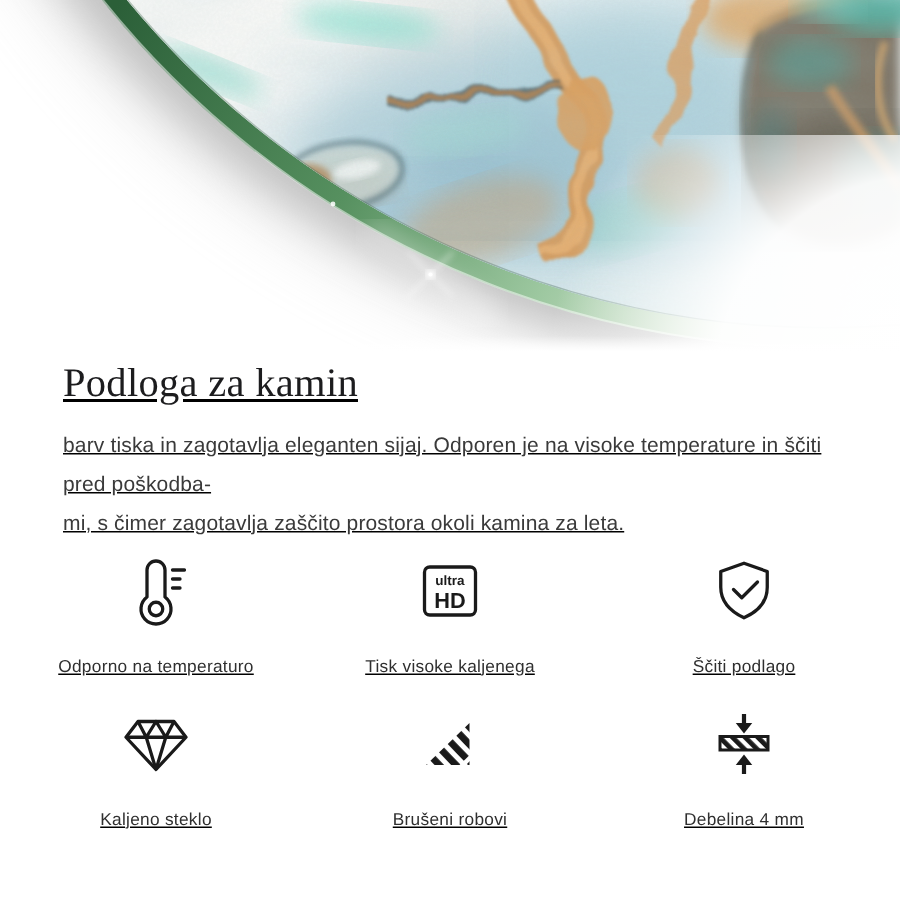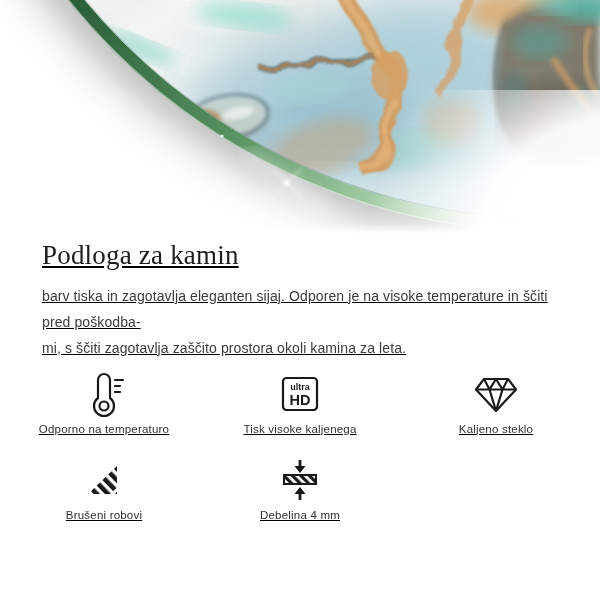--- a/index.html
+++ b/index.html
@@ -8,21 +8,21 @@
   .hero{width:600px;height:234px;overflow:hidden;}
   .hero svg{display:block;}
   .content{padding:0 42px;}
   h1{margin:3px 0 0;font-family:"Liberation Serif","DejaVu Serif",serif;font-weight:400;
      font-size:27px;line-height:36.5px;color:#1c1c1e;letter-spacing:.2px;}
   .desc{margin:9px 0 0;font-size:14px;line-height:26px;color:#3a3a3a;letter-spacing:.1px;}
   .desc span{display:block;}
   .features{margin-top:9px;display:grid;grid-template-columns:repeat(3,1fr);row-gap:20px;padding:0 6px;}
   .feature{display:flex;flex-direction:column;align-items:center;}
   .icon-wrap{height:48px;display:flex;align-items:center;justify-content:center;}
-  .feature .label{margin-top:4px;font-size:11.5px;line-height:14px;color:#2f2f2f;letter-spacing:.2px;text-align:center;}
+  .feature .label{margin-top:20px;font-size:11.5px;line-height:14px;color:#2f2f2f;letter-spacing:.2px;text-align:center;}
   .ico{stroke:#1a1a1a;fill:none;stroke-width:2.2;}
   .hd-small{font:600 9px "Liberation Sans",sans-serif;fill:#1a1a1a;}
   .hd-big{font:700 14.5px "Liberation Sans",sans-serif;fill:#1a1a1a;}
 </style>
 </head>
 <body>
 
 <div class="page">
 
   <div class="hero">
@@ -154,21 +154,21 @@
       </g>
     </svg>
   </div>
 
   <div class="content">
     <h1>
       <span>Podloga za kamin</span><br>
     </h1>
     <p class="desc">
       <span>barv tiska in zagotavlja eleganten sijaj. Odporen je na visoke temperature in ščiti pred poškodba-</span>
-      <span>mi, s ščiti zagotavlja zaščito prostora okoli kamina za leta.</span>
+      <span>mi, s čimer zagotavlja zaščito prostora okoli kamina za leta.</span>
     </p>
   </div>
 
   <div class="features">
 
     <div class="feature">
       <div class="icon-wrap">
         <svg width="42" height="48" viewBox="0 0 42 48">
           <path class="ico" stroke-linejoin="round" d="M15,28 V10 a6,6 0 0 1 12,0 V28 a10,10 0 1 1 -12,0 Z"></path>
           <circle class="ico" cx="21" cy="36" r="4.5"></circle>
@@ -182,20 +182,29 @@
       <div class="icon-wrap">
         <svg width="38" height="36" viewBox="0 0 38 36">
           <rect class="ico" x="2" y="2" width="34" height="32" rx="3.5" stroke-width="2.6"></rect>
           <text class="hd-small" x="19" y="14" text-anchor="middle">ultra</text>
           <text class="hd-big" x="19" y="29" text-anchor="middle">HD</text>
         </svg>
       </div>
       <span class="label">Tisk visoke kaljenega</span>
     </div>
 
+    <div class="feature">
+      <div class="icon-wrap">
+        <svg width="38" height="42" viewBox="0 0 38 42">
+          <path class="ico" stroke-width="2.4" stroke-linejoin="round" d="M19,2.5 L34.5,8 V18.5 C34.5,28.3 27.9,34.9 19,38.9 C10.6,34.9 3.5,28.3 3.5,18.5 V8 Z"></path>
+          <path class="ico" stroke-width="2.6" stroke-linecap="round" stroke-linejoin="round" d="M12,20 l5.5,5.5 L28,15"></path>
+        </svg>
+      </div>
+      <span class="label">Ščiti podlago</span>
+    </div>
 
     <div class="feature">
       <div class="icon-wrap">
         <svg width="46" height="40" viewBox="0 0 46 40">
           <path class="ico" stroke-width="2.1" stroke-linejoin="round" d="M11,5 H35 L43,15.5 L23,37 L3,15.5 Z"></path>
           <path class="ico" stroke-width="1.8" stroke-linejoin="round" d="M3,15.5 H43 M11,5 L16.5,15.5 L23,5 L29.5,15.5 L35,5 M16.5,15.5 L23,37 M29.5,15.5 L23,37"></path>
         </svg>
       </div>
       <span class="label">Kaljeno steklo</span>
     </div>

